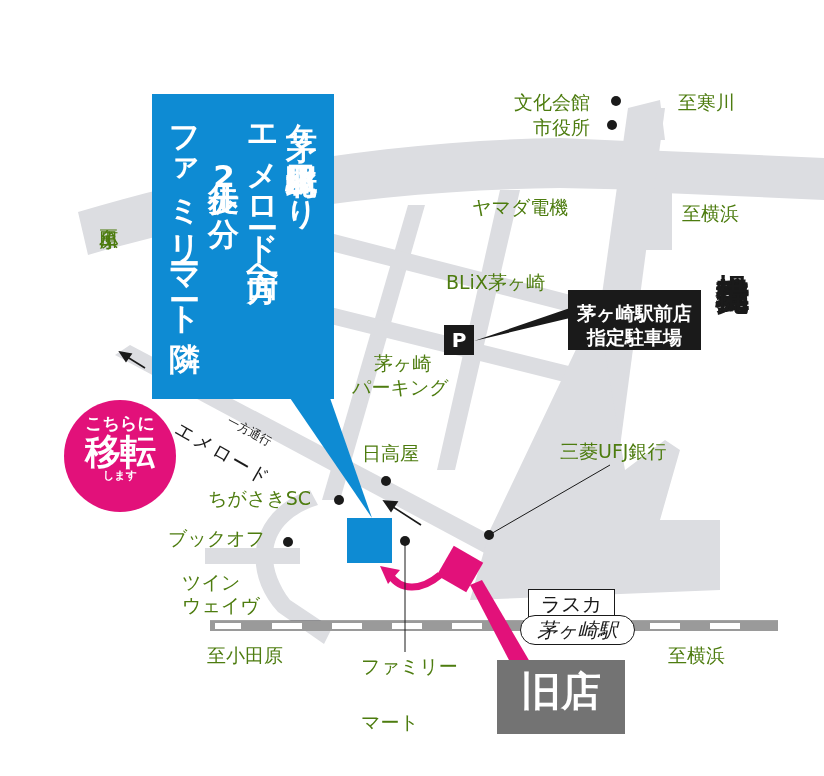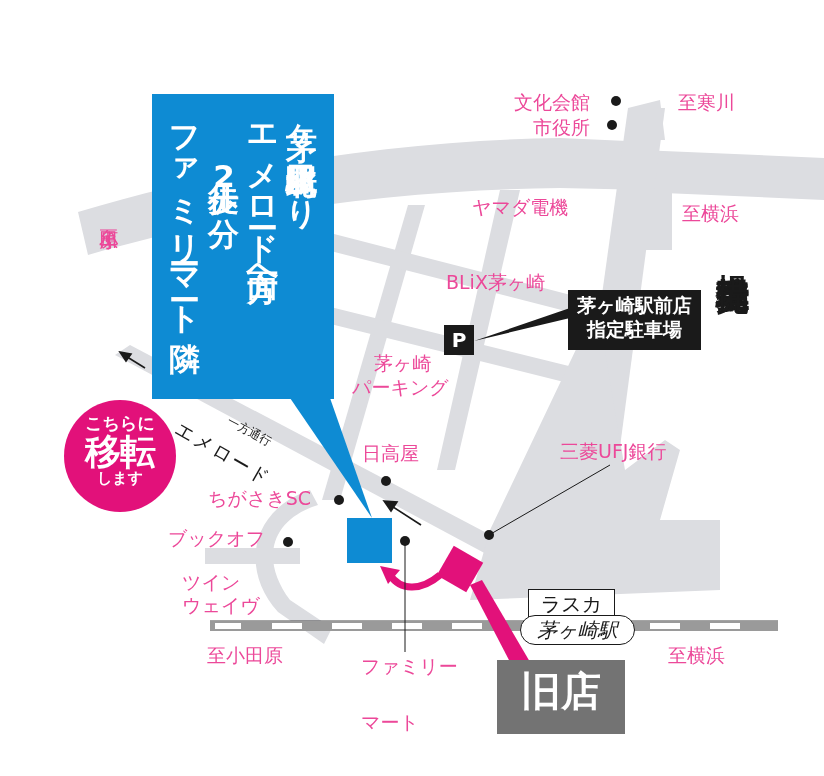--- a/index.html
+++ b/index.html
@@ -2,42 +2,42 @@
 <html><head>
   <meta charset="utf-8">
   <style>
     html, body { margin: 0; padding: 0; }
     body {
       width: 824px; height: 776px; overflow: hidden; background: #ffffff;
       font-family: "DejaVu Sans", "Liberation Sans", sans-serif;
       position: relative; color: #1a1a1a;
     }
     .map { position: absolute; left: 0; top: 0; width: 824px; height: 776px; }
-    .lbl { position: absolute; font-size: 19px; line-height: 1.15; white-space: nowrap; color: #ec4899; text-align: center; }
+    .lbl { position: absolute; font-size: 19px; line-height: 1.15; white-space: nowrap; color: #4d7c0f; text-align: center; }
     .vert { writing-mode: vertical-rl; text-orientation: upright; letter-spacing: 1px; }
     .callout-blue {
       position: absolute; left: 152px; top: 94px; width: 182px; height: 305px;
       background: #0e8bd3; color: #fff; font-weight: bold;
       display: flex; flex-direction: row-reverse; justify-content: center; gap: 8px;
       padding-top: 12px; box-sizing: border-box;
     }
     .callout-blue .col { writing-mode: vertical-rl; text-orientation: upright; font-size: 31px; line-height: 1; letter-spacing: 0; }
     .callout-blue .col.c3 { padding-top: 52px; }
     .badge {
       position: absolute; left: 64px; top: 400px; width: 112px; height: 112px;
       border-radius: 50%; background: #e2117a; color: #fff; text-align: center;
       font-weight: bold; box-sizing: border-box; padding-top: 14px;
     }
     .badge .t1 { font-size: 17px; line-height: 1.1; }
     .badge .t2 { font-size: 36px; line-height: 1.05; letter-spacing: -1px; }
-    .badge .t3 { font-size: 15px; line-height: 1.1; }
+    .badge .t3 { font-size: 11px; line-height: 1.1; }
     .parking-box {
       position: absolute; left: 568px; top: 290px; width: 133px; height: 60px;
       background: #1a1a1a; color: #fff; font-size: 19px; line-height: 1.25;
-      text-align: center; box-sizing: border-box; padding-top: 4px; font-weight: bold;
+      text-align: center; box-sizing: border-box; padding-top: 12px; font-weight: bold;
     }
     .p-mark {
       position: absolute; left: 444px; top: 325px; width: 30px; height: 30px;
       background: #1a1a1a; color: #fff; font-size: 20px; font-weight: bold;
       text-align: center; line-height: 30px;
     }
     .lasca {
       position: absolute; left: 528px; top: 589px; width: 87px; height: 28px;
       border: 1.5px solid #1a1a1a; background: #fff; font-size: 20px;
       text-align: center; line-height: 28px; box-sizing: border-box;

